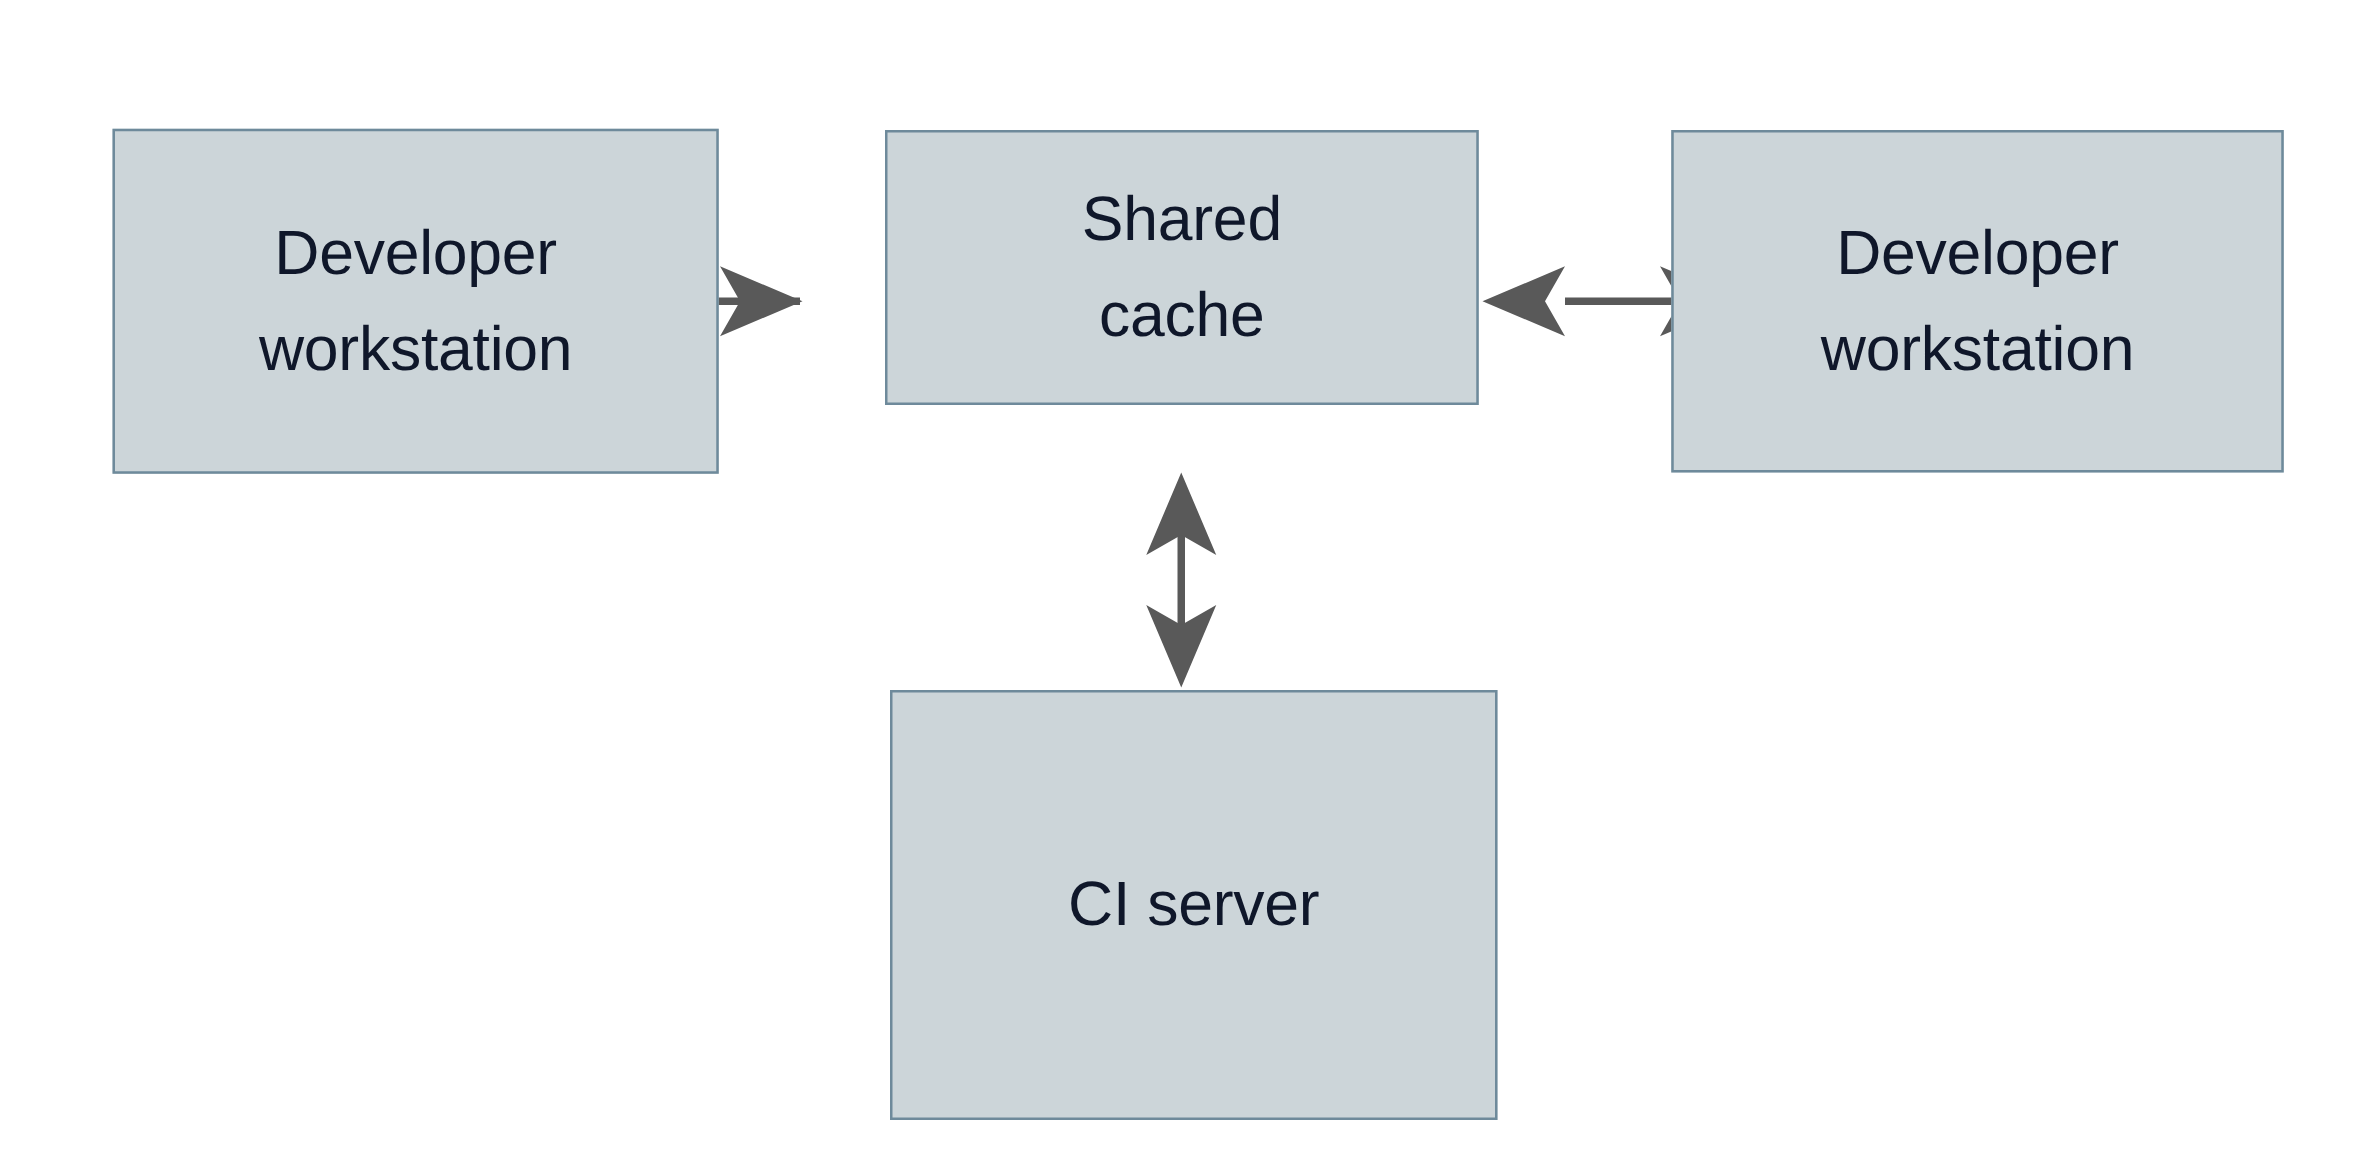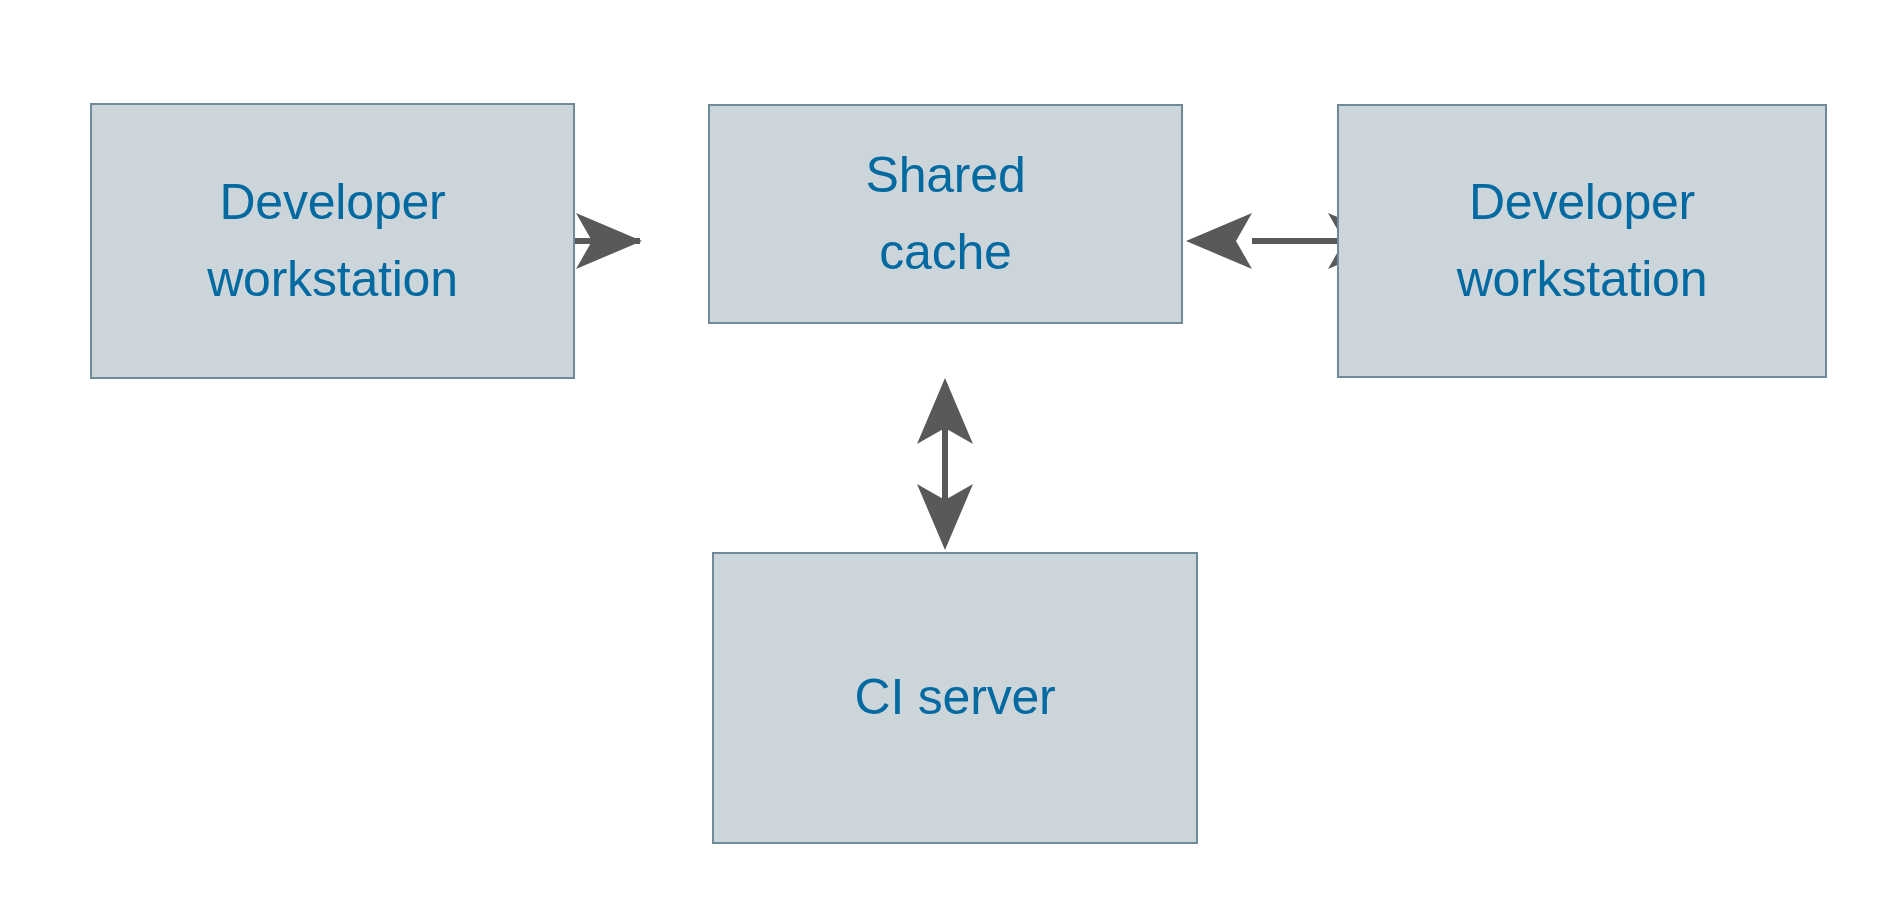--- a/index.html
+++ b/index.html
@@ -25,37 +25,37 @@
     border: 2px solid #6e8a9b;
     display: flex;
     align-items: center;
     justify-content: center;
     text-align: center;
   }
   .node-label {
     font-family: "Liberation Sans", sans-serif;
     font-size: 50px;
     line-height: 1.55;
-    color: #0369a1;
+    color: #0f172a;
     letter-spacing: -0.2px;
     white-space: pre-line;
     font-weight: 400;
   }
   .edge-layer {
     position: absolute;
     left: 0;
     top: 0;
     width: 1900px;
     height: 922px;
     pointer-events: none;
   }
   #n1 { left: 90px;   top: 103px; width: 485px; height: 276px; }
   #n2 { left: 708px;  top: 104px; width: 475px; height: 220px; }
   #n3 { left: 1337px; top: 104px; width: 490px; height: 274px; }
-  #n4 { left: 712px;  top: 552px; width: 486px; height: 292px; }
+  #n4 { left: 712px;  top: 552px; width: 486px; height: 344px; }
 </style>
 </head>
 <body>
 
 <div id="canvas">
 
   <svg class="edge-layer" width="1900" height="922" viewBox="0 0 1900 922" xmlns="http://www.w3.org/2000/svg">
 
     <g>
       <line x1="500" y1="241" x2="640" y2="241" stroke="#595959" stroke-width="6"></line>

